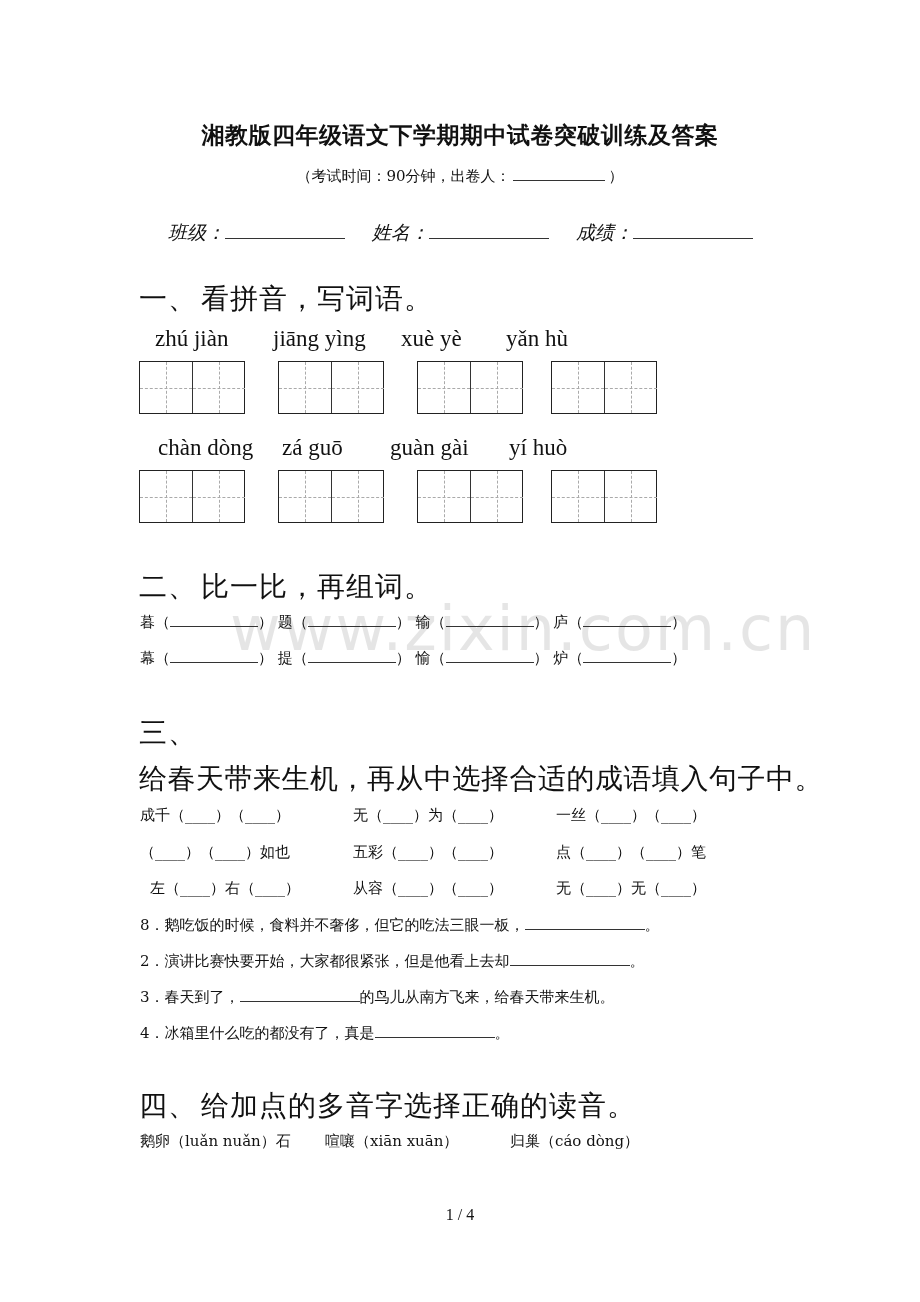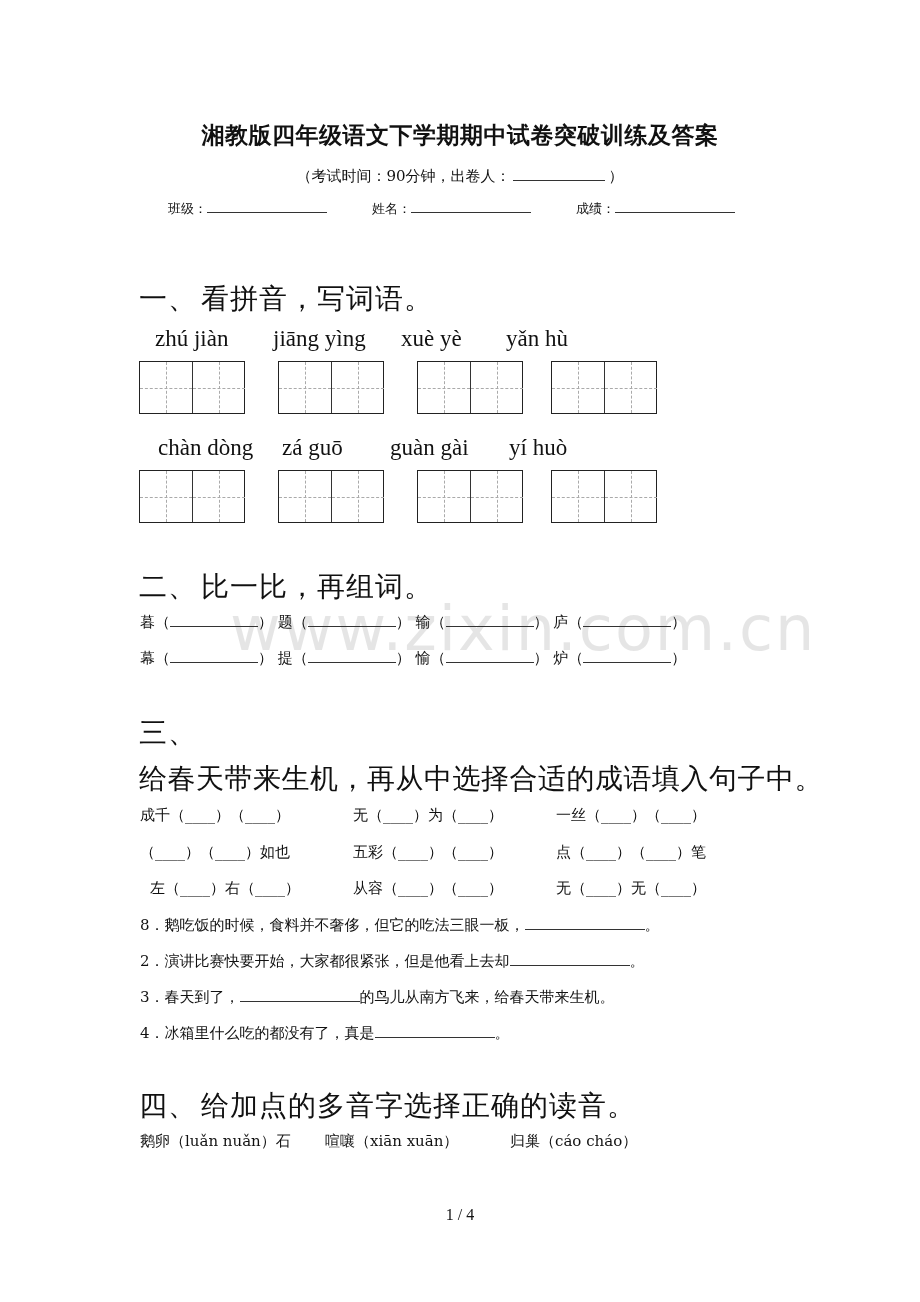--- a/index.html
+++ b/index.html
@@ -1,21 +1,21 @@
 <!DOCTYPE html>
 <html><head>
 <meta charset="utf-8">
 <style>
   html, body { margin: 0; padding: 0; background: #ffffff; }
   body { width: 920px; height: 1302px; position: relative; overflow: hidden;
          font-family: "DejaVu Serif", "Liberation Serif", serif; color: #111; }
   .abs { position: absolute; white-space: nowrap; }
   .title { left: 0; width: 920px; top: 120px; text-align: center; font-size: 23px; font-weight: bold; letter-spacing: 0.5px; }
   .subtitle { left: 0; width: 920px; top: 167px; text-align: center; font-size: 15px; }
-  .info { top: 200px; font-size: 13px; }
+  .info { top: 220px; font-size: 19px; font-style: italic; }
   .blank { display: inline-block; border-bottom: 1px solid #333; vertical-align: baseline; height: 1px; }
   .sec { font-size: 28px; letter-spacing: 1px; }
   .sec .num { display: inline-block; width: 62px; }
   .py { font-family: "Liberation Serif", serif; font-size: 23px; top: 326px; }
   .py2 { top: 435px; }
   .tian { position: absolute; width: 106px; height: 53px; border: 1px solid #222; box-sizing: border-box; }
   .tian .cell { position: absolute; top: 0; width: 52px; height: 51px; }
   .tian .cell.l { left: 0; border-right: 1px solid #333; }
   .tian .cell.r { left: 53px; }
   .tian .cell::before { content: ""; position: absolute; left: 50%; top: 0; bottom: 0; border-left: 1px dashed #aaa; }
@@ -137,15 +137,15 @@
 </div>
 <div class="abs row" style="left:140px;top:1024px">
   <span>4．冰箱里什么吃的都没有了，真是</span><span class="blank" style="width:120px"></span><span>。</span>
 </div>
 
 <div class="abs sec" style="left:139px;top:1087px">
   <span class="num">四、</span><span>给加点的多音字选择正确的读音。</span>
 </div>
 <div class="abs row" style="left:140px;top:1132px">鹅卵（luǎn  nuǎn）石</div>
 <div class="abs row" style="left:325px;top:1132px">喧嚷（xiān  xuān）</div>
-<div class="abs row" style="left:510px;top:1132px">归巢（cáo  cháo）</div>
+<div class="abs row" style="left:510px;top:1132px">归巢（cáo  dòng）</div>
 
 <div class="abs footer">1 / 4</div>
 
 </body></html>

